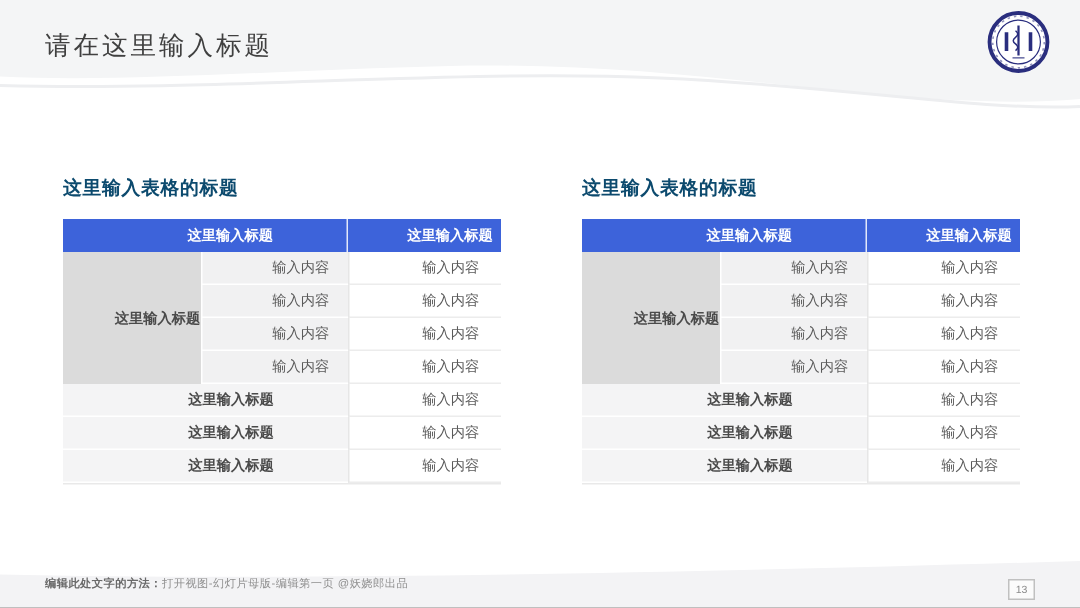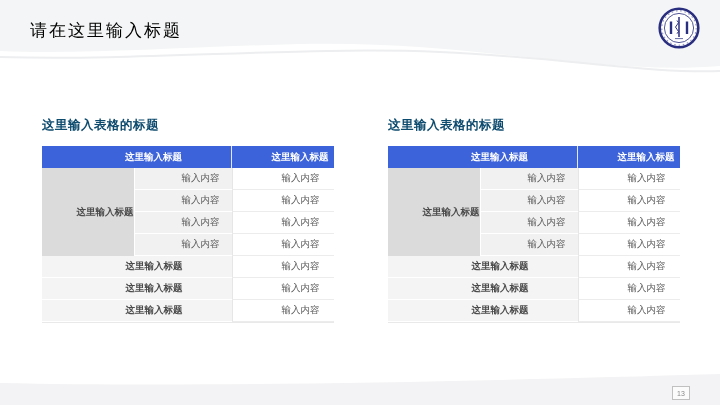--- a/index.html
+++ b/index.html
@@ -5,21 +5,21 @@
   html,body{margin:0;padding:0;background:#888;}
   .slide{
     position:relative;width:720px;height:405px;overflow:hidden;background:#FFFFFF;
     font-family:"Liberation Sans","DejaVu Sans",sans-serif;
   }
   .wave-svg{position:absolute;left:0;top:0;pointer-events:none;}
   .wave-bottom{position:absolute;left:0;top:370px;pointer-events:none;}
 
   .slide-title{
     position:absolute;left:30px;top:19px;margin:0;
-    font-size:17px;font-weight:400;color:#000000;letter-spacing:2px;text-align:center;
+    font-size:17px;font-weight:400;color:#404040;letter-spacing:2px;text-align:center;
   }
   .logo{position:absolute;left:658px;top:7px;width:42px;height:42px;}
 
   .table-group{position:absolute;top:117px;width:292px;}
   .tg0{left:42px;}
   .tg1{left:388px;}
   .tbl-title{
     margin:0 0 12px 0;font-size:12.5px;font-weight:700;color:#0c4a6e;letter-spacing:.5px;
   }
   .tbl{
@@ -128,16 +128,19 @@
 
       <div class="cell sumlabel r6">这里输入标题</div>
       <div class="cell rightc r6">输入内容</div>
       <div class="cell sumlabel r7">这里输入标题</div>
       <div class="cell rightc r7">输入内容</div>
       <div class="cell sumlabel r8">这里输入标题</div>
       <div class="cell rightc r8">输入内容</div>
     </div>
   </section>
 
+  <div class="footer">
+    <span class="lead">编辑此处文字的方法：</span><span>打开视图-幻灯片母版-编辑第一页 @妖娆郎出品</span>
+  </div>
 
   <div class="page-badge">13</div>
 
 </div>
 
 </body></html>

